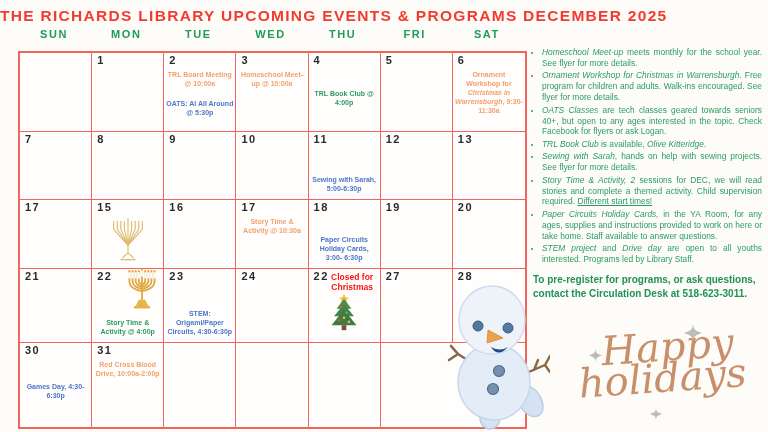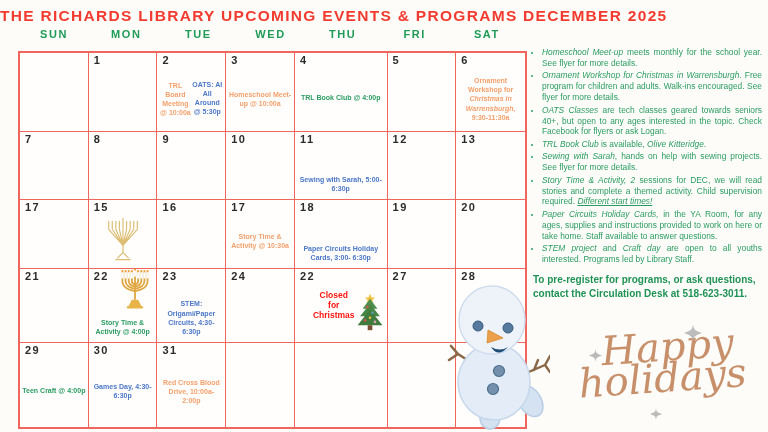--- a/index.html
+++ b/index.html
@@ -18,21 +18,21 @@
   .cal-grid{position:absolute;top:51px;left:18px;width:505px;height:374px;
             display:grid;grid-template-columns:repeat(7,1fr);
             grid-template-rows:21.1% 18.2% 18.4% 19.8% 22.5%;
             border:2px solid #f0655c;background:#fffefd;}
   .cell{position:relative;border-right:1.5px solid #f0655c;border-bottom:1.5px solid #f0655c;
         display:flex;flex-direction:column;overflow:visible;}
   .cell:nth-child(7n){border-right:none;}
   .cell:nth-child(n+29){border-bottom:none;}
   .daynum{height:13px;padding:2px 0 0 5px;font-size:11px;font-weight:bold;
           letter-spacing:1.5px;color:#2b2b2b;line-height:1;}
-  .events{flex:1;display:flex;flex-direction:row;align-items:center;
+  .events{flex:1;display:flex;flex-direction:column;align-items:center;
           padding:0 2px 3px;position:static;}
   .event{width:100%;text-align:center;font-size:7px;font-weight:bold;line-height:1.3;}
   .event .it{font-style:italic;}
   .c-orange{color:#f2a06c;}
   .c-blue{color:#4b77c7;}
   .c-green{color:#2a9c62;}
   .c-red{color:#fb140f;font-size:8.5px;font-weight:800;line-height:1.15;}
   .p-top{margin-top:2px;}
   .p-mid{margin:auto 0;}
   .p-bot{margin-top:auto;margin-bottom:3px;}
@@ -44,21 +44,21 @@
   .menorah-gold-icon{position:absolute;top:-2px;right:3px;}
   .menorah-gold-icon svg{width:36px;height:44px;}
   .christmas-tree-icon{margin:1px auto 0;}
   .christmas-tree-icon svg{width:30px;height:38px;}
 
   .sidebar{position:absolute;top:47px;left:531px;width:231px;color:#2a9c62;}
   .sidebar ul{margin:0;padding:0 0 0 11px;list-style:disc;}
   .sidebar li{font-size:8.4px;line-height:1.3;text-align:justify;margin-bottom:1.5px;}
   .sidebar li::marker{color:#2a9c62;font-size:8px;}
   .sidebar .it{font-style:italic;}
-  .sidebar .un{text-decoration:underline;font-style:italic;}
+  .sidebar .un{text-decoration:underline;}
   .preregister{margin:8px 2px 0;font-size:10px;font-weight:bold;text-align:left;
                line-height:1.35;color:#1f9356;}
 
   .greeting{position:absolute;top:330px;left:565px;width:195px;height:95px;
             transform:rotate(-4deg);color:#c8906a;
             font-family:"DejaVu Serif",serif;font-style:italic;text-align:center;}
   .greet-1{display:block;font-size:40px;line-height:0.85;margin-left:14px;}
   .greet-2{display:block;font-size:40px;line-height:0.9;margin-top:-4px;}
 
   .sparkle{position:absolute;line-height:0;}
@@ -268,26 +268,20 @@
       </div>
       <div class="cell">
         <div class="daynum">27</div>
         <div class="events"></div>
       </div>
       <div class="cell">
         <div class="daynum">28</div>
         <div class="events"></div>
       </div>
       <div class="cell">
-        <div class="daynum">29</div>
-        <div class="events">
-          <div class="event c-green p-mid"><span>Teen Craft @ 4:00p</span></div>
-        </div>
-      </div>
-      <div class="cell">
         <div class="daynum">30</div>
         <div class="events">
           <div class="event c-blue p-mid"><span>Games Day, 4:30-6:30p</span></div>
         </div>
       </div>
       <div class="cell">
         <div class="daynum">31</div>
         <div class="events">
           <div class="event c-orange p-top"><span>Red Cross Blood Drive, 10:00a-2:00p</span></div>
         </div>
@@ -308,21 +302,21 @@
 
   <aside class="sidebar">
     <ul>
         <li><span class="it">Homeschool Meet-up</span><span> meets monthly for the school year. See flyer for more details.</span></li>
         <li><span class="it">Ornament Workshop for Christmas in Warrensburgh</span><span>. Free program for children and adults. Walk-ins encouraged. See flyer for more details.</span></li>
         <li><span class="it">OATS Classes</span><span> are tech classes geared towards seniors 40+, but open to any ages interested in the topic. Check Facebook for flyers or ask Logan.</span></li>
         <li><span class="it">TRL Book Club</span><span> is available, </span><span class="it">Olive Kitteridge</span><span>.</span></li>
         <li><span class="it">Sewing with Sarah</span><span>, hands on help with sewing projects. See flyer for more details.</span></li>
         <li><span class="it">Story Time &amp; Activity, 2</span><span> sessions for DEC, we will read stories and complete a themed activity. Child supervision required. </span><span class="un">Different start times!</span></li>
         <li><span class="it">Paper Circuits Holiday Cards,</span><span> in the YA Room, for any ages, supplies and instructions provided to work on here or take home. Staff available to answer questions.</span></li>
-        <li><span class="it">STEM project</span><span> and </span><span class="it">Craft day</span><span> are open to all youths interested.  Programs led by Library Staff.</span></li>
+        <li><span class="it">STEM project</span><span> and </span><span class="it">Drive day</span><span> are open to all youths interested.  Programs led by Library Staff.</span></li>
       </ul>
     <p class="preregister">To pre-register for programs, or ask questions, contact the Circulation Desk at 518-623-3011.</p>
   </aside>
 
   <div class="greeting">
     <span class="greet-1">Happy</span>
     <span class="greet-2">holidays</span>
   </div>
 
   <span class="sparkle sp1">

